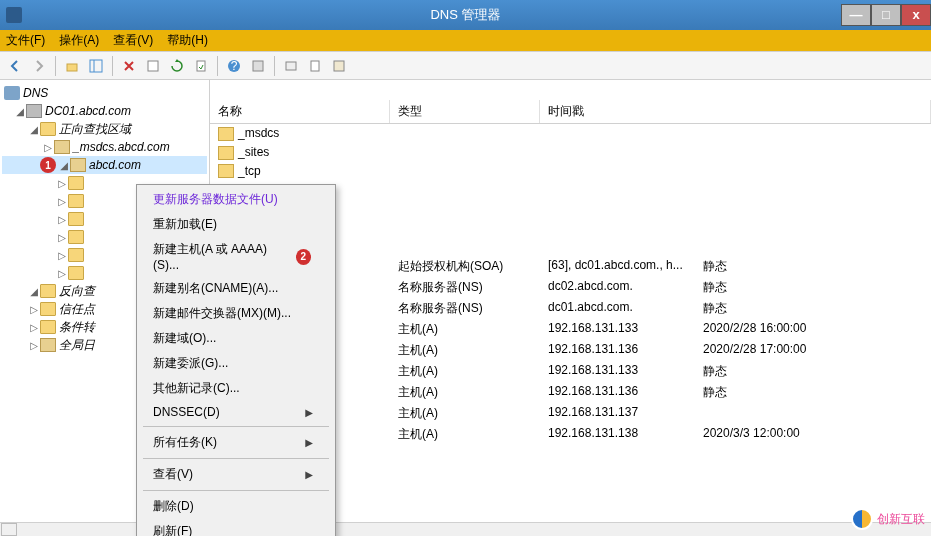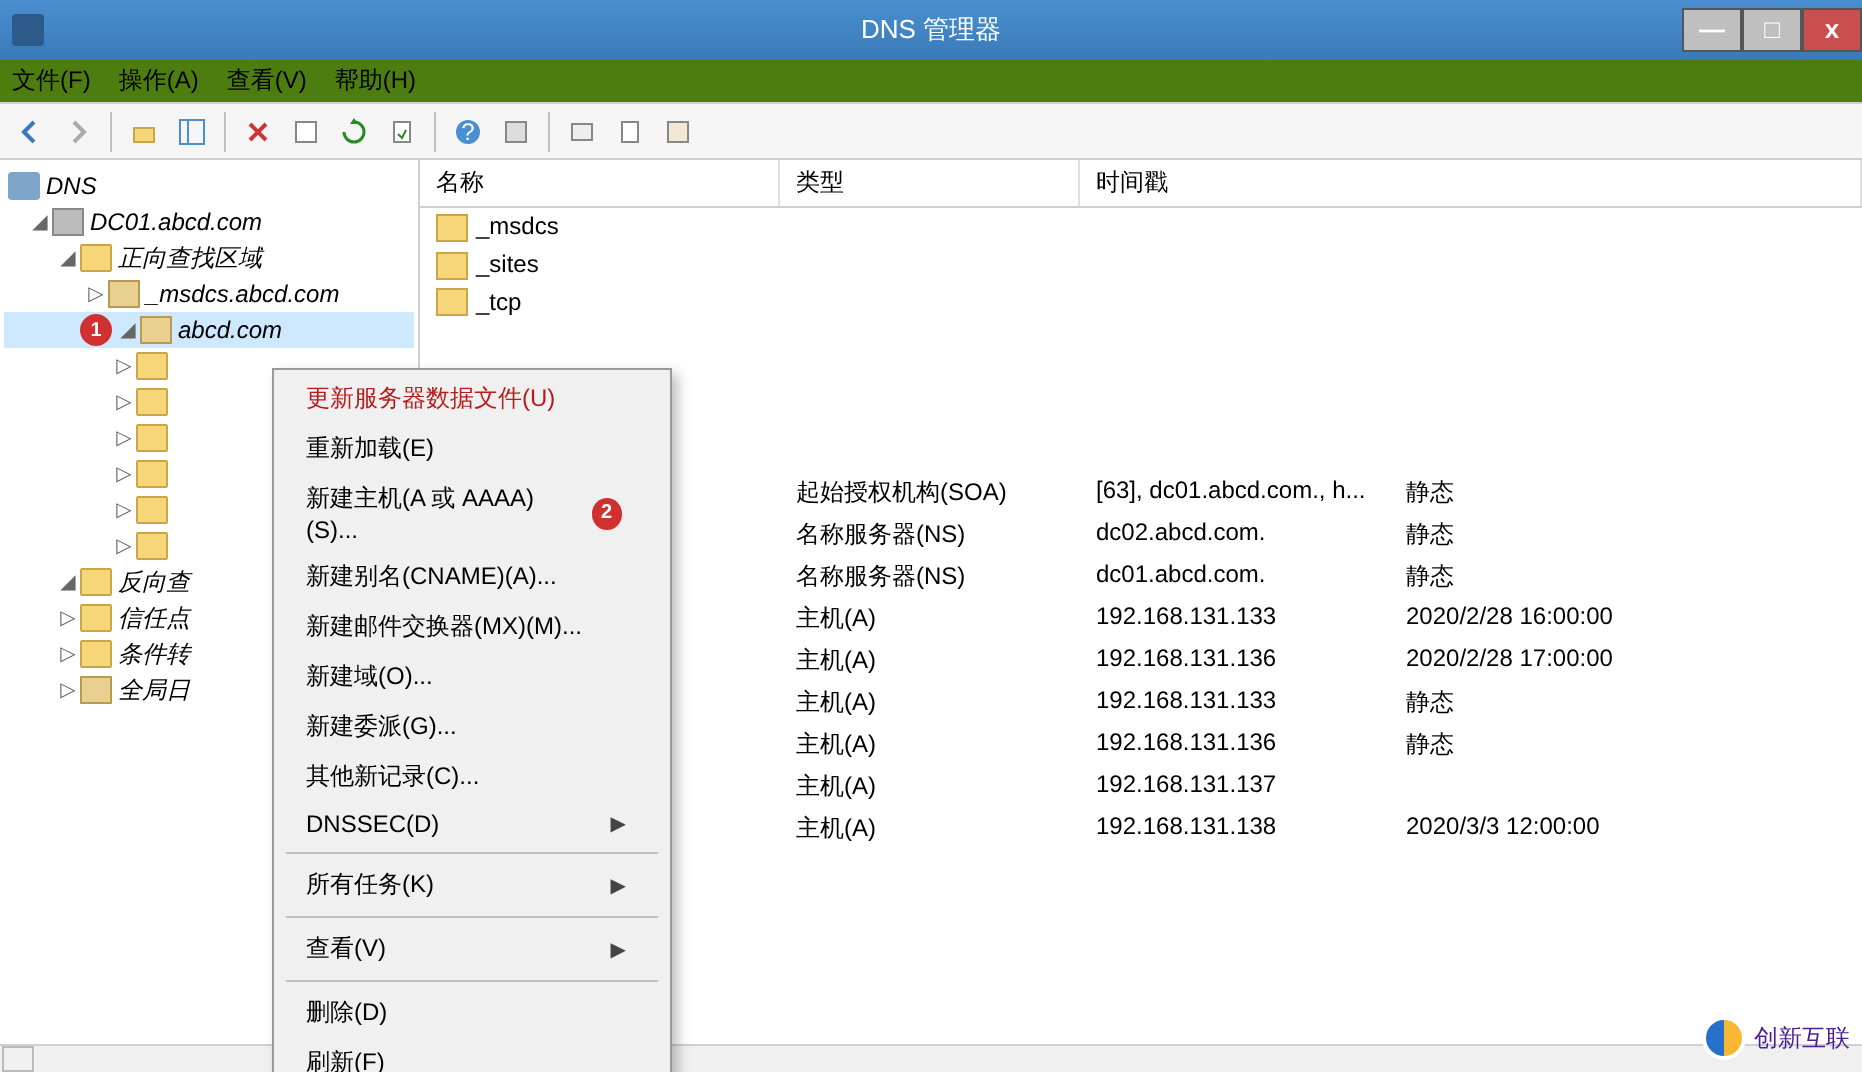--- a/index.html
+++ b/index.html
@@ -7,62 +7,62 @@
 
 .titlebar { height: 30px; background: linear-gradient(#4a8fd0, #3a7ab8); color: #fff; display: flex; align-items: center; position: relative; gap: 44px; }
 .titlebar .icon { width: 16px; height: 16px; margin: 0 6px; background: #2c5a8a; border-radius: 2px; }
 .titlebar .title { position: absolute; left: 50%; transform: translateX(-50%); font-size: 13px; }
 .winbtns { margin-left: auto; display: flex; }
 .winbtn { width: 30px; height: 22px; border: 1px solid #555; background: #ccc; display: flex; align-items: center; justify-content: center; font-weight: bold; font-size: 13px; margin-top: -1px; }
 .winbtn.min { background: #bfbfbf; }
 .winbtn.max { background: #bfbfbf; }
 .winbtn.close { background: #c94f4f; color: #fff; }
 
-.menubar { height: 22px; border-bottom: 1px solid #d0d0d0; display: flex; align-items: center; padding: 0 6px; gap: 14px; background: #4d7c0f; }
+.menubar { height: 22px; border-bottom: 1px solid #d0d0d0; display: flex; align-items: center; padding: 0 6px; gap: 14px; background: #eab308; }
 .menubar span { cursor: default; }
 
 .toolbar { height: 28px; border-bottom: 1px solid #d0d0d0; display: flex; align-items: center; padding: 0 4px; gap: 2px; background: #f5f5f5; }
 .tbtn { width: 22px; height: 22px; display: flex; align-items: center; justify-content: center; border: 1px solid transparent; }
 .tsep { width: 1px; height: 20px; background: #c0c0c0; margin: 0 3px; }
 
 .main { display: flex; height: calc(100% - 94px); }
 .tree { width: 210px; border-right: 1px solid #d0d0d0; overflow: auto; padding: 4px 2px; position: relative; }
 .tree-node { display: flex; align-items: center; height: 18px; padding: 1px 0; white-space: nowrap; }
 .tree-node.sel { background: #cde8ff; }
 .twisty { width: 12px; text-align: center; color: #666; cursor: pointer; font-size: 10px; }
 .ticon { width: 16px; height: 14px; margin-right: 3px; display: inline-block; }
 .ticon.dns { background:#7da4c9; border-radius:2px; }
 .ticon.server { background:#bcbcbc; border:1px solid #888; }
 .ticon.folder { background:#f7d67a; border:1px solid #c9a646; border-radius:1px; }
 .ticon.folder2 { background:#e8d090; border:1px solid #b89a50; }
 .tlabel { cursor: default; font-style: italic; }
 
 .badge { width: 16px; height: 16px; border-radius: 50%; background: #d03030; color: #fff; font-size: 10px; display: inline-flex; align-items: center; justify-content: center; font-weight: bold; margin-right:2px; }
 
-.list { flex: 1; overflow: auto; position: relative; }
+.list { flex: 1; overflow: auto; position: relative; margin-top: 20px; }
 .list-header { display: flex; border-bottom: 1px solid #d0d0d0; background: #fff; position: sticky; top:0; }
 .list-header .col { padding: 3px 8px; border-right: 1px solid #e0e0e0; }
 .col.name { width: 180px; }
 .col.type { width: 150px; }
 .col.data { width: 155px; }
 .col.time { flex: 1; }
 .list-body .row { display: flex; padding: 1px 0; }
 .list-body .row .cell { padding: 1px 8px; white-space: nowrap; overflow: hidden; text-overflow: ellipsis; }
 .licon { width: 16px; height: 14px; background:#f7d67a; border:1px solid #c9a646; display:inline-block; margin-right:4px; vertical-align:middle; }
 
 .ctxmenu { position: absolute; left: 136px; top: 184px; width: 200px; background: #f0f0f0; border: 1px solid #999; box-shadow: 3px 3px 6px rgba(0,0,0,0.25); z-index: 100; padding: 2px; }
 .ctxmenu .mi { padding: 4px 20px 4px 14px; cursor: default; display:flex; align-items:center; justify-content:space-between; }
-.ctxmenu .mi.disabled { color: #b91c1c; text-align: center; }
+.ctxmenu .mi.disabled { color: #6d28d9; text-align: center; }
 .ctxmenu .mi .arrow { font-size:10px; color:#444; }
 .ctxmenu .sep { height: 1px; background: #c0c0c0; margin: 3px 4px; }
 .ctxmenu .mi .b2 { margin-left:8px; }
 
 .statusbar { height: 14px; border-top: 1px solid #d0d0d0; background:#f0f0f0; display:flex; }
 .statusbar .scroll-l { width:16px; border:1px solid #bbb; margin:0 1px; }
-.watermark { position:absolute; right:6px; bottom:6px; display:flex; align-items:center; gap:4px; color:#4c1d95; font-size:14px; }
+.watermark { position:absolute; right:6px; bottom:6px; display:flex; align-items:center; gap:4px; color:#ec4899; font-size:14px; }
 .watermark .logo { width:22px; height:22px; background: conic-gradient(#f7b733 0 50%, #2670c9 50% 100%); border-radius:50%; border:2px solid #fff; }
 </style>
 </head>
 <body>
 
 <div class="titlebar">
   <div class="icon"></div>
   <div class="title">DNS 管理器</div>
   <div class="winbtns">
     <div class="winbtn min">—</div>

